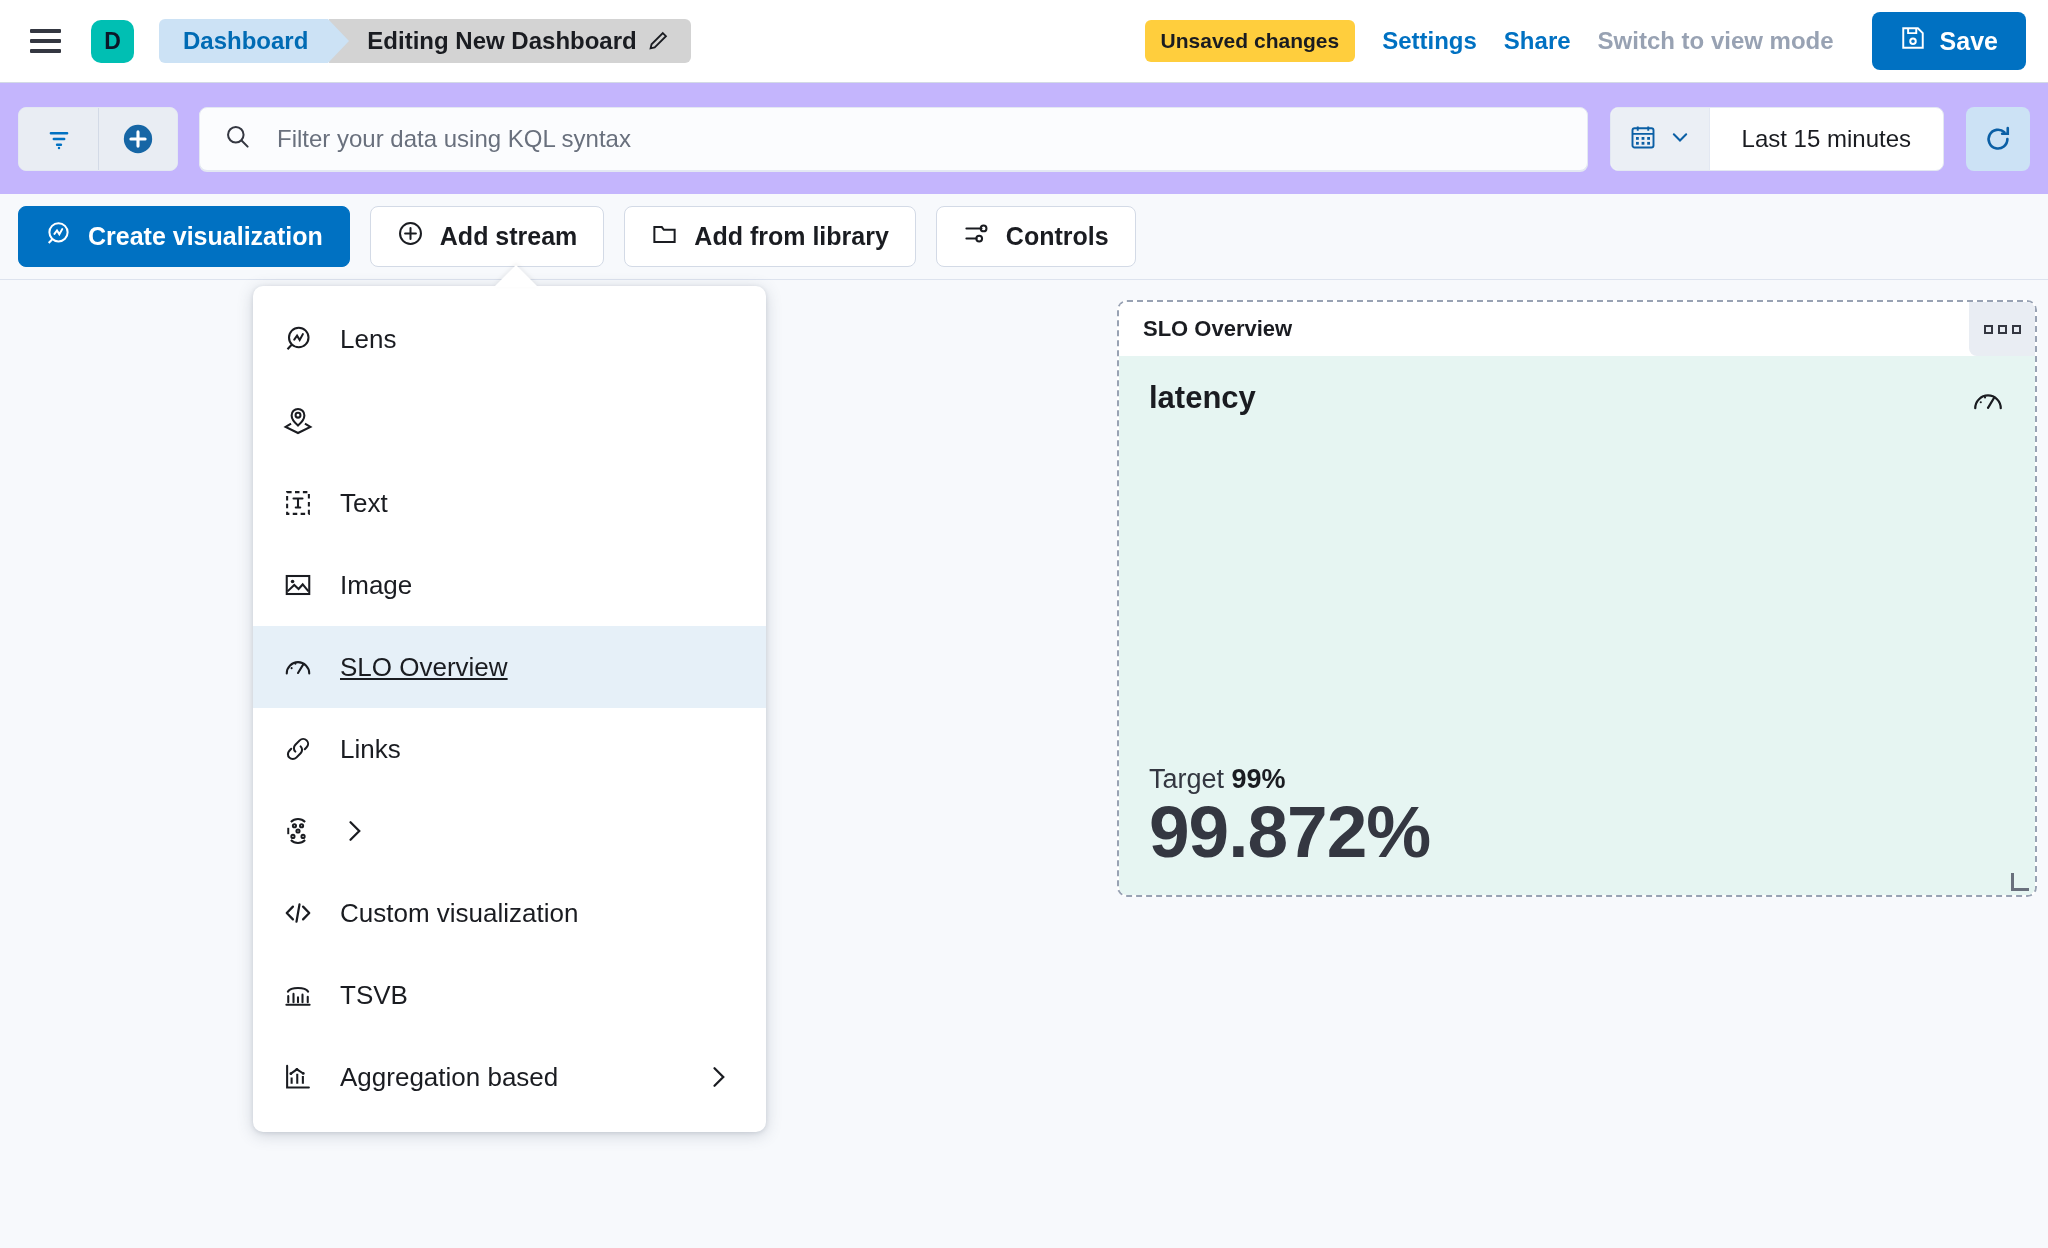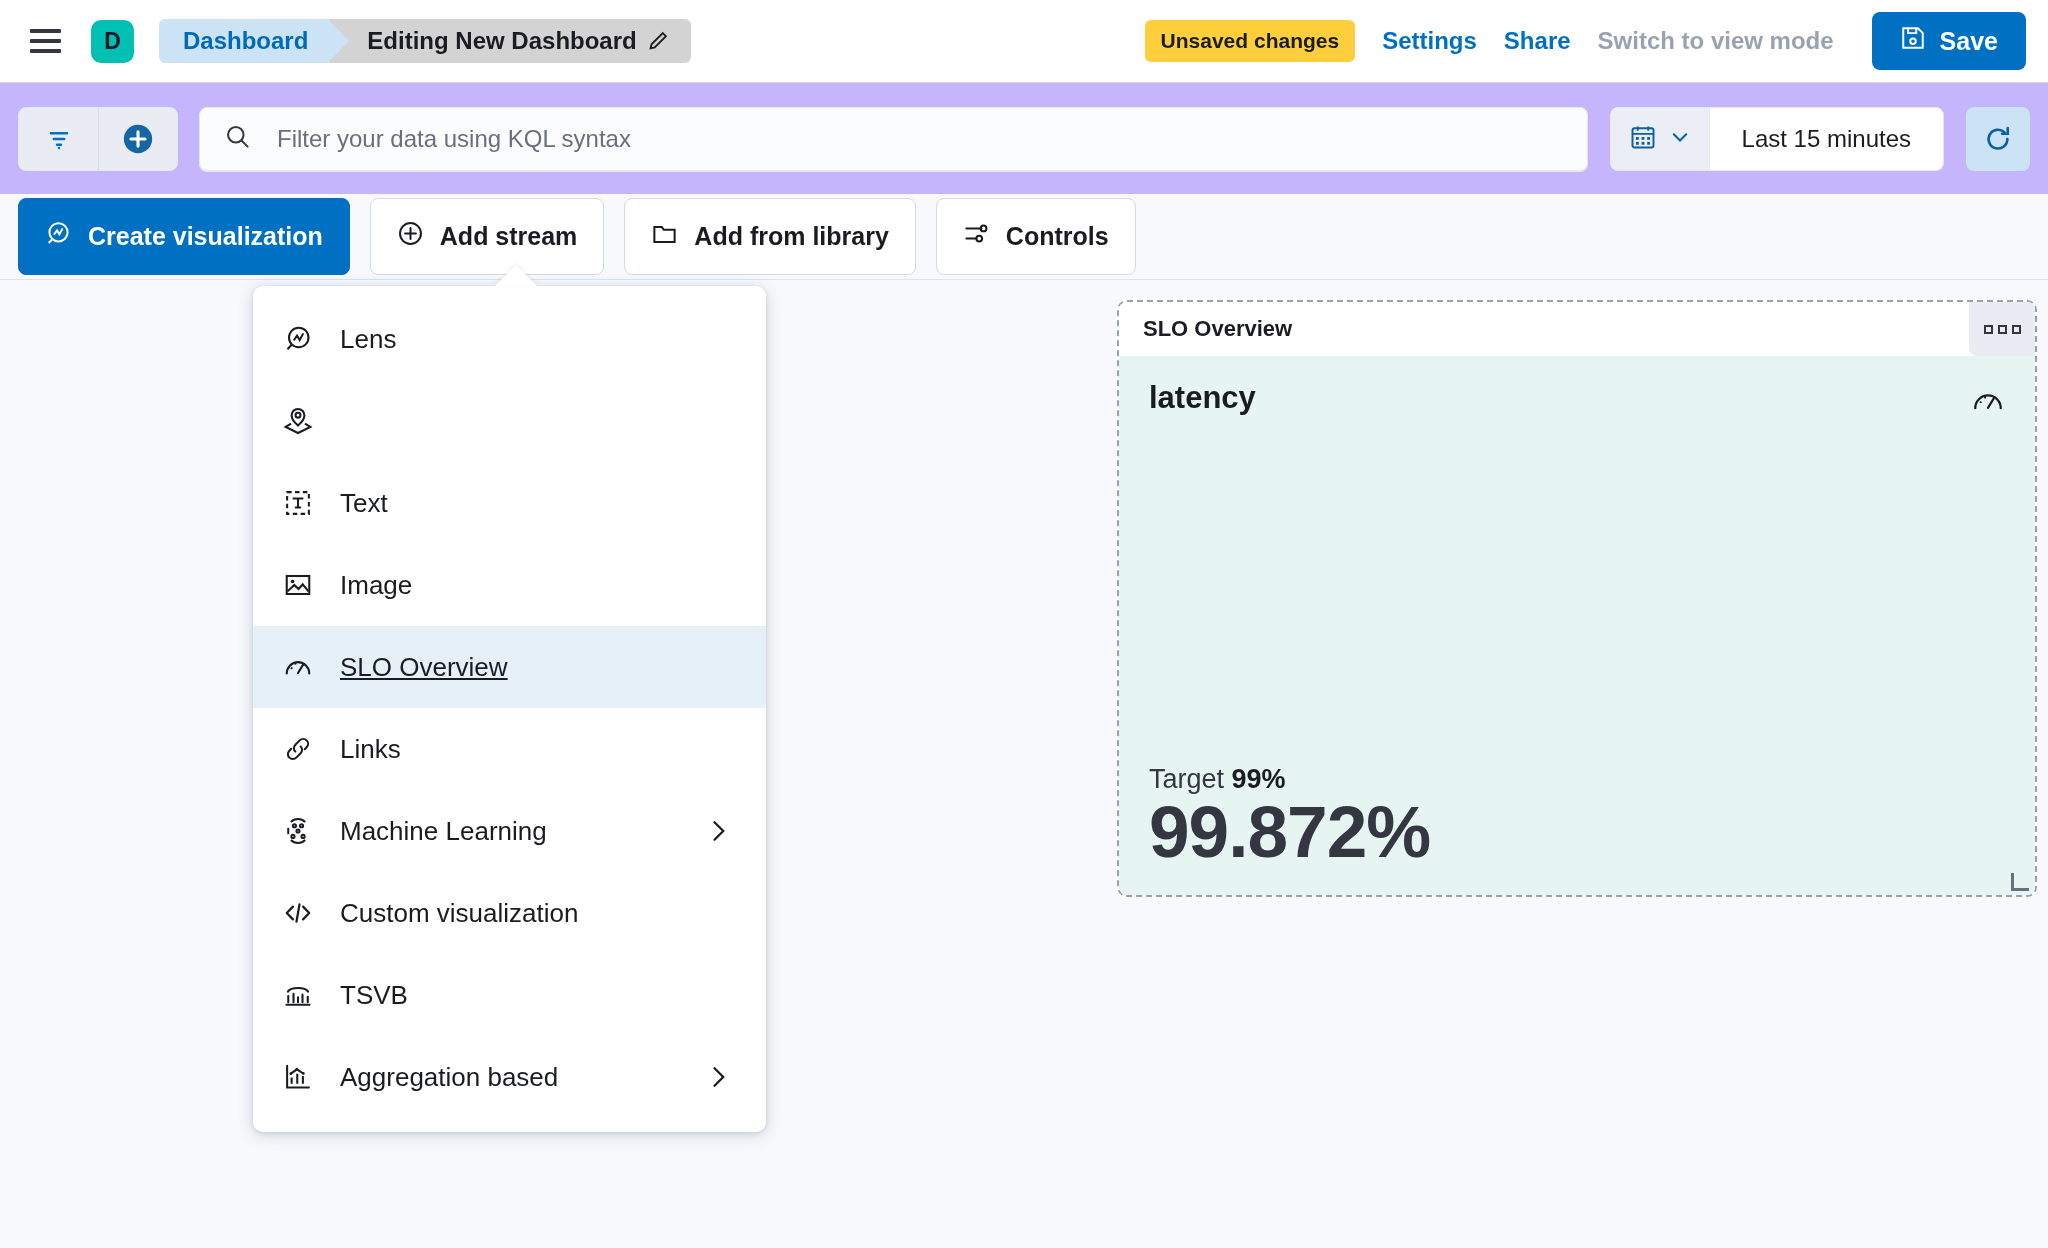--- a/index.html
+++ b/index.html
@@ -255,21 +255,21 @@
     width: 2048px;
     height: 86px;
     background: #F7F9FC;
     border-bottom: 1px solid #DDE3EE;
     display: flex;
     align-items: center;
     padding: 0 18px;
     gap: 20px;
   }
   .tb-btn {
-    height: 77px;
+    height: 61px;
     border-radius: 8px;
     display: flex;
     align-items: center;
     gap: 16px;
     padding: 0 26px;
     font-size: 25px;
     font-weight: 600;
     font-family: inherit;
     cursor: pointer;
     white-space: nowrap;
@@ -664,21 +664,20 @@
         <path d="M4.2 3.2A5.4 5.4 0 0 1 11.8 3.2"></path>
         <path d="M11.8 12.8A5.4 5.4 0 0 1 4.2 12.8"></path>
         <circle cx="6.1" cy="5.2" r="0.85"></circle>
           <circle cx="9.9" cy="5.2" r="0.85"></circle>
         <circle cx="8" cy="8" r="0.85"></circle>
         <circle cx="5.3" cy="10.9" r="0.85"></circle>
           <circle cx="10.7" cy="10.9" r="0.85"></circle>
         <path d="M2.8 6.3v3.4"></path>
       </svg>
     </span>
-    <span class="mi-label">Machine Learning</span>
     <span class="mi-arrow">
       <svg width="28" height="28" viewBox="0 0 16 16" fill="none" stroke="#1A1C21" stroke-width="1.3" stroke-linecap="round">
         <path d="M6 3l5 5-5 5"></path>
       </svg>
     </span>
   </div>
 
   <div class="menu-item">
     <span class="mi-icon">
       <svg width="30" height="30" viewBox="0 0 16 16" fill="none" stroke="#1A1C21" stroke-width="1.2" stroke-linecap="round" stroke-linejoin="round">

